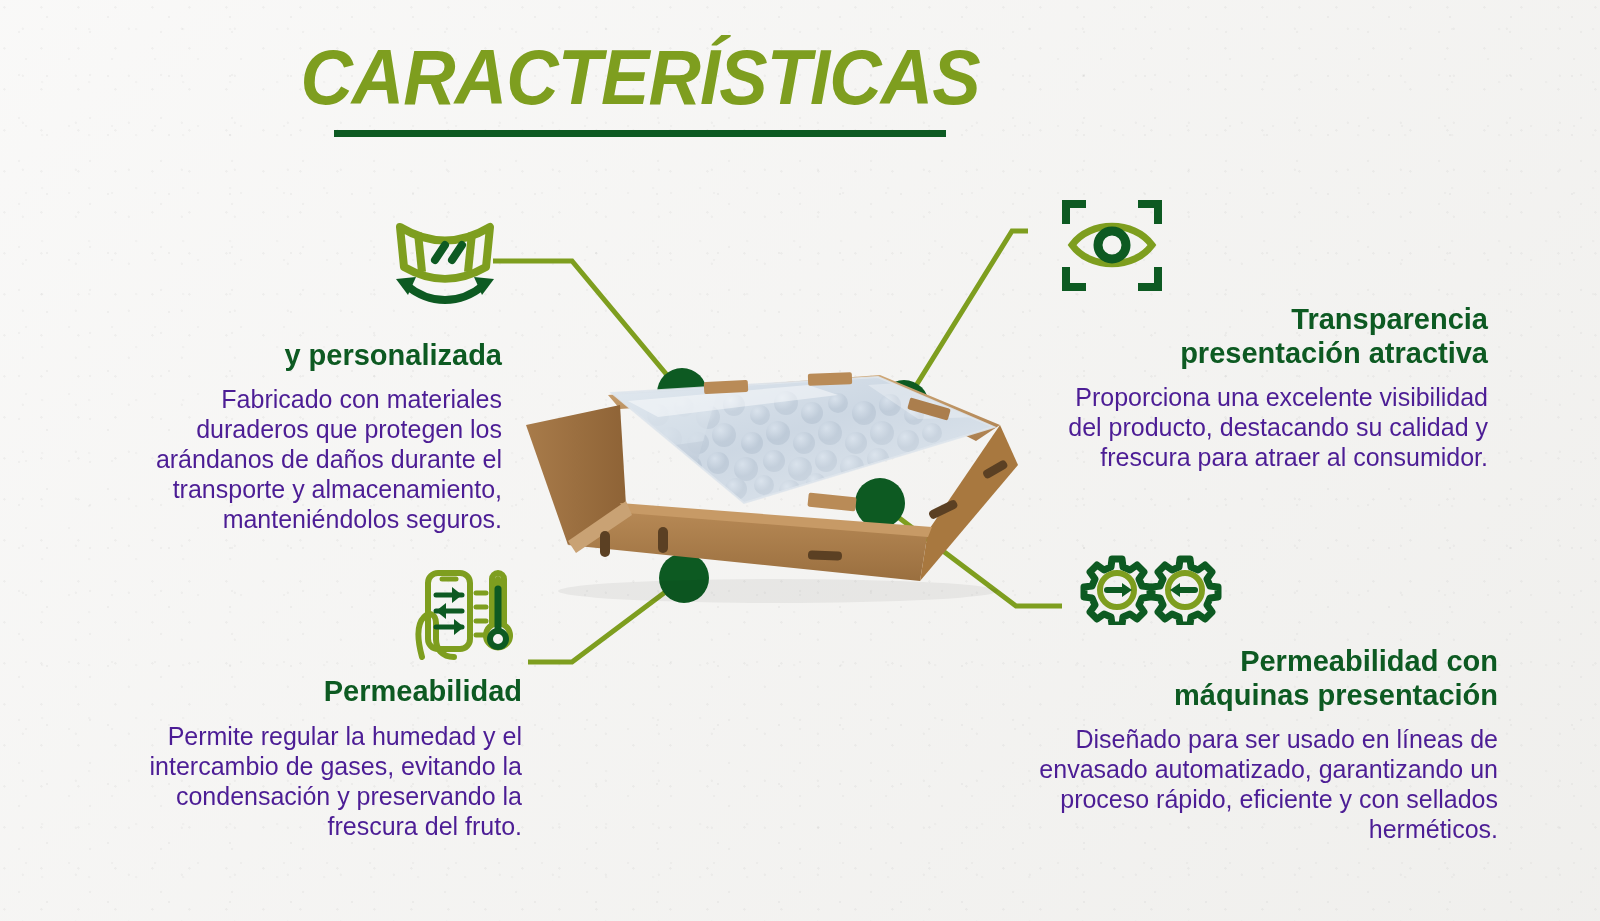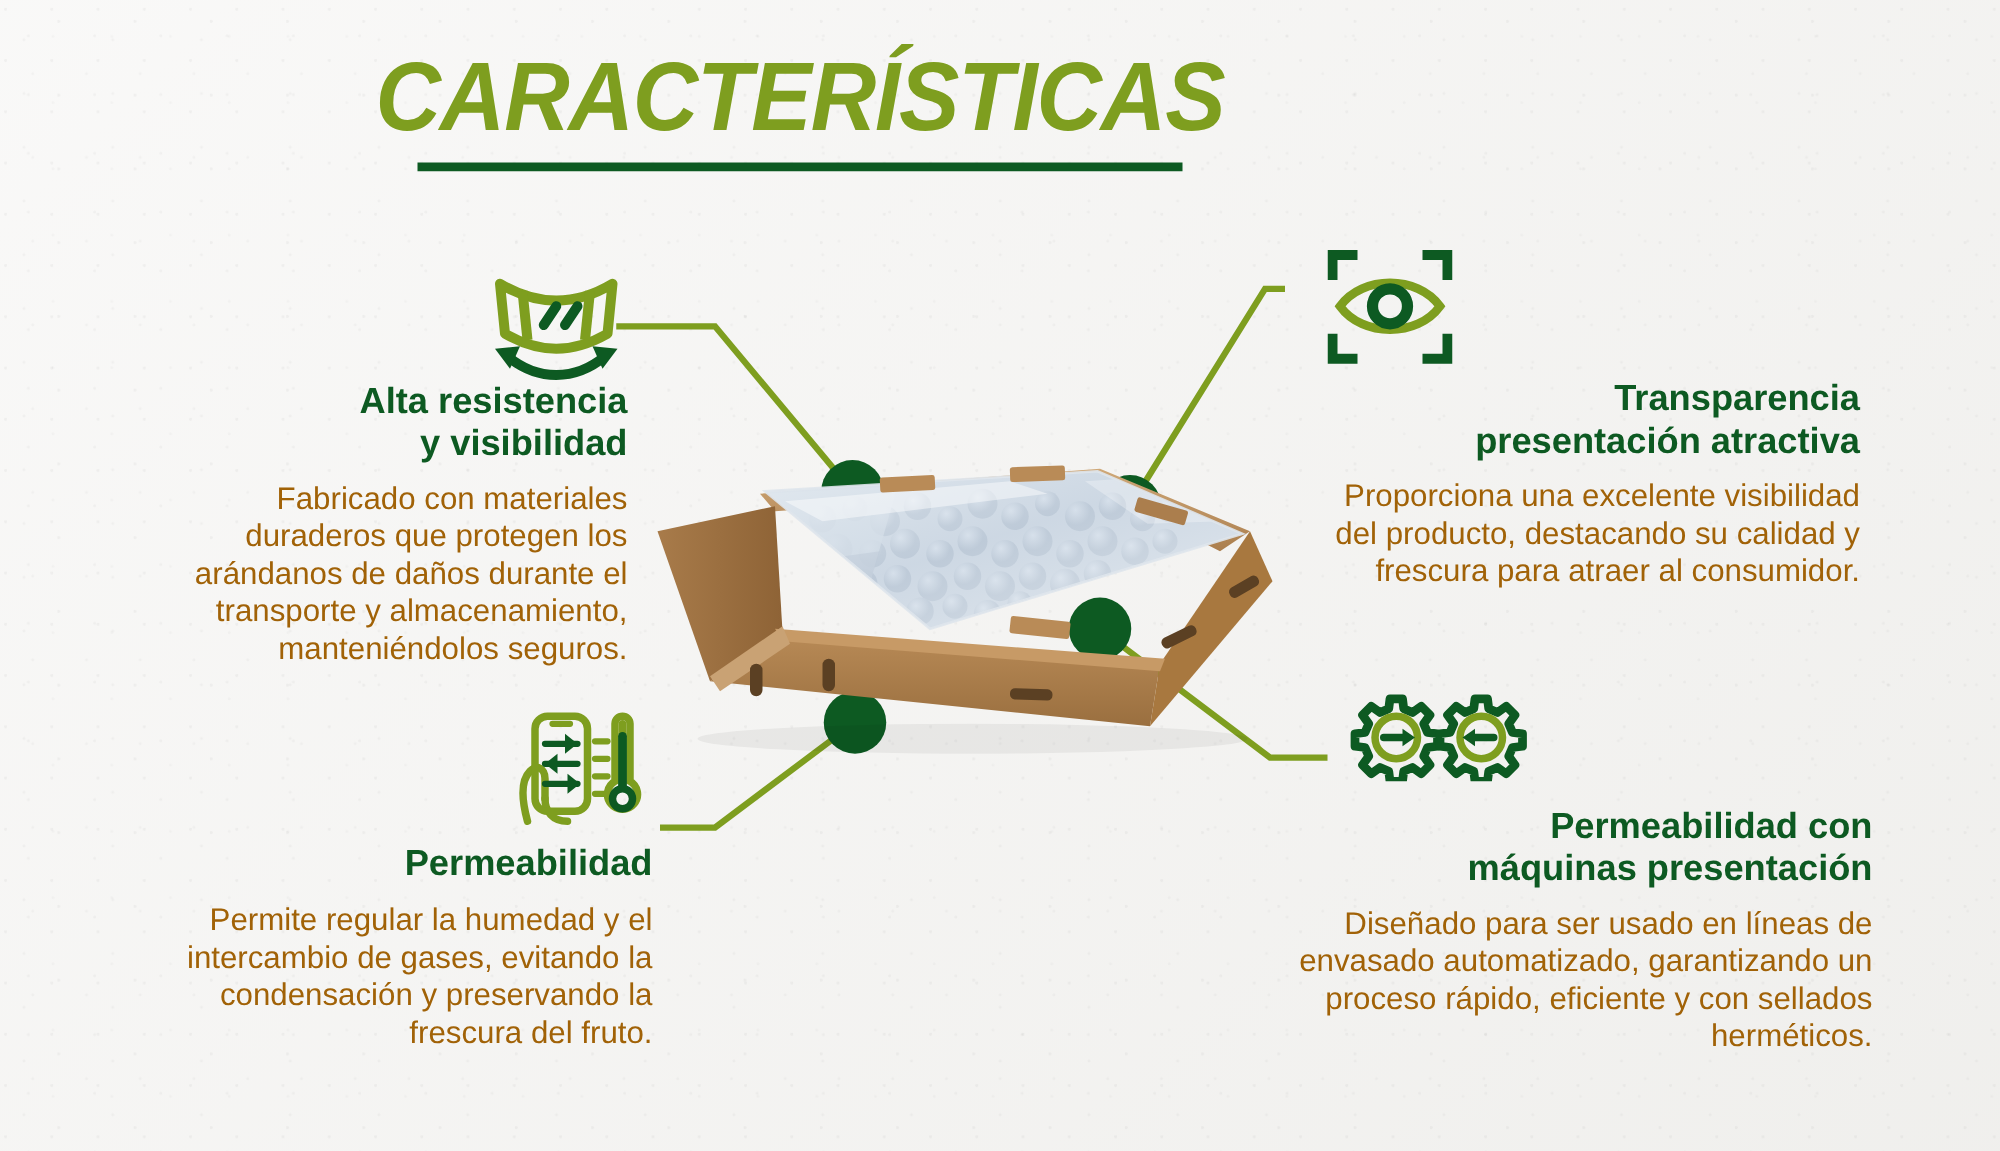--- a/index.html
+++ b/index.html
@@ -36,21 +36,21 @@
   #title-underline{
     width:612px; height:7px; background:#0d5a22; margin:14px auto 0;
   }
 
   
   .block{ position:absolute; }
   .block h2{
     font-size:29px; font-weight:bold; color:#0d5a22; line-height:1.16;
   }
   .block p{
-    font-size:25px; color:#a16207; line-height:1.2; margin-top:12px;
+    font-size:25px; color:#4c1d95; line-height:1.2; margin-top:12px;
   }
   .left-col{ text-align:right; }
   .right-col{ text-align:right; }
 
   #block-resistencia{ left:110px; top:305px; width:392px; }
   #block-permeabilidad{ left:112px; top:675px; width:410px; }
   #block-transparencia{ left:1038px; top:303px; width:450px; }
   #block-compatibilidad{ left:1038px; top:645px; width:460px; }
 
   
@@ -274,22 +274,22 @@
       <path d="M36 4 l10 0 1 8 7 3 7-5 7 7 -5 7 3 7 8 1 0 10 -8 1 -3 7 5 7 -7 7 -7-5 -7 3 -1 8 -10 0 -1-8 -7-3 -7 5 -7-7 5-7 -3-7 -8-1 0-10 8-1 3-7 -5-7 7-7 7 5 7-3 Z"></path>
     </g>
     <circle cx="109" cy="35" r="17" fill="none" stroke="#7e9e1f" stroke-width="6"></circle>
     <line x1="100" y1="35" x2="119" y2="35" stroke="#0d5a22" stroke-width="6" stroke-linecap="round"></line>
     <polygon points="104,28 94,35 104,42" fill="#0d5a22"></polygon>
   </svg>
 </div>
 
 <div class="block left-col" id="block-resistencia">
   <h2>
-    <span>Alta resistencia</span><br>
-    <span>y visibilidad</span>
+    <br>
+    <span>y personalizada</span>
   </h2>
   <p>Fabricado con materiales duraderos que protegen los arándanos de daños durante el transporte y almacenamiento, manteniéndolos seguros.</p>
 </div>
 
 <div class="block left-col" id="block-permeabilidad">
   <h2>
     <span>Permeabilidad</span><br>
   </h2>
   <p>Permite regular la humedad y el intercambio de gases, evitando la condensación y preservando la frescura del fruto.</p>
 </div>

